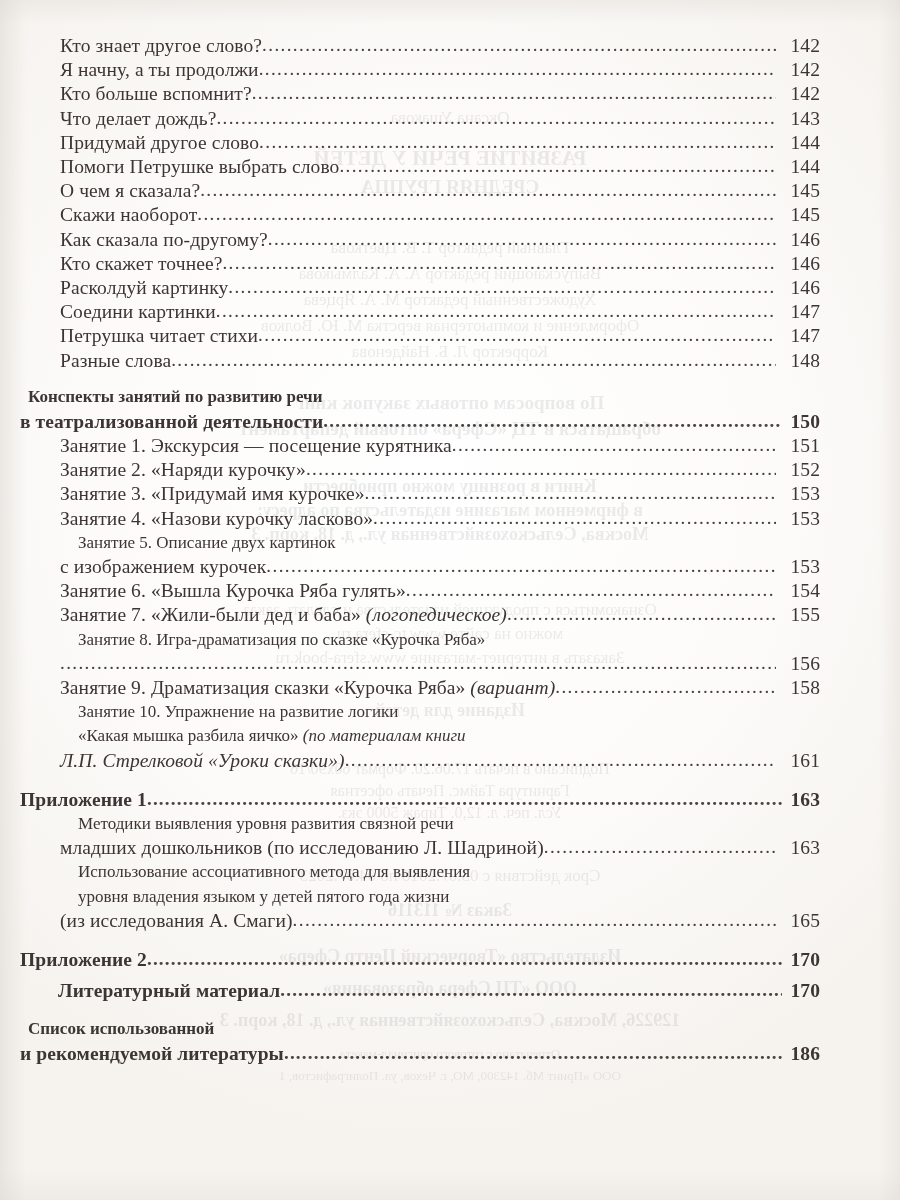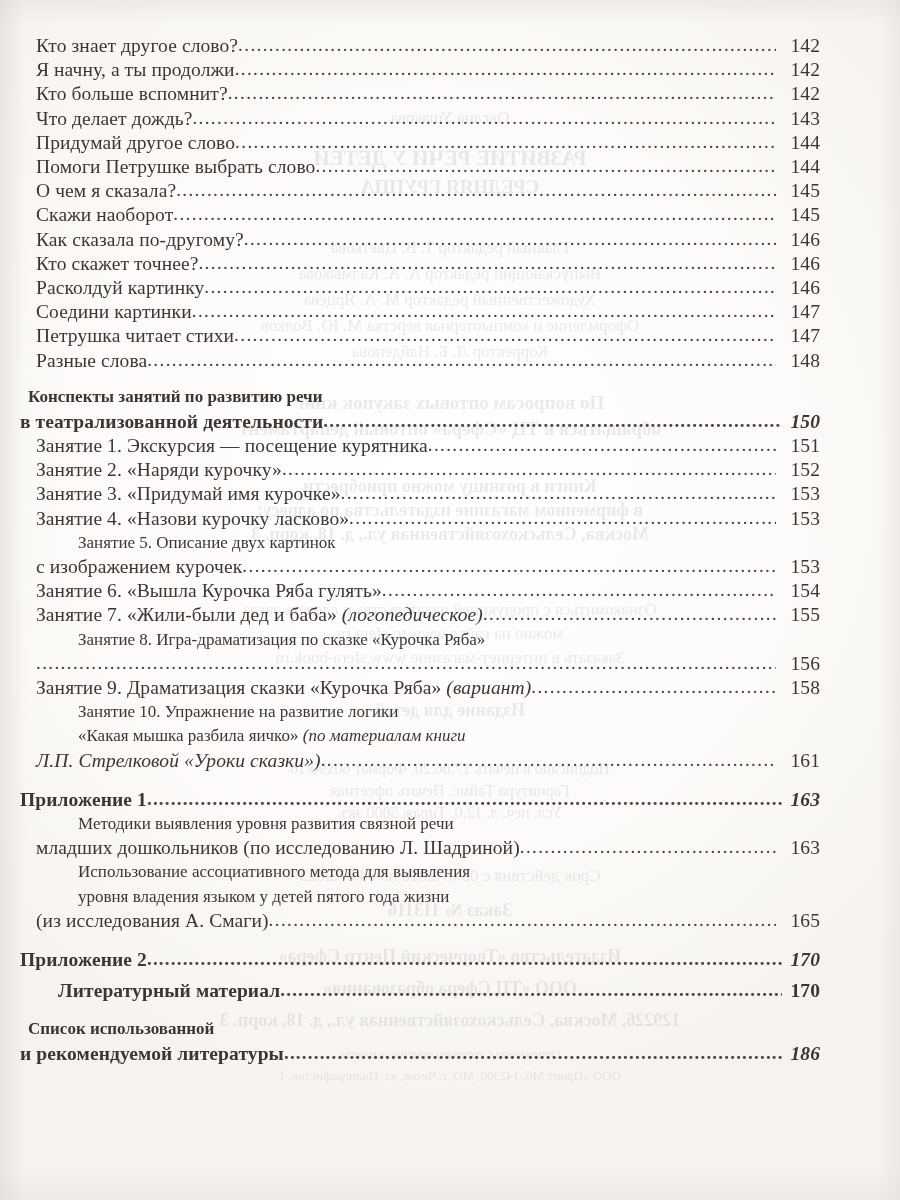--- a/index.html
+++ b/index.html
@@ -82,35 +82,35 @@
     top: -1px;
   }
   .toc-row .pagenum {
     flex: 0 0 auto;
     text-align: right;
     min-width: 38px;
   }
 
   
   .lvl-entry {
-    margin-left: 36px;
+    margin-left: 60px;
     margin-right: 80px;
   }
   .lvl-entry .pagenum { padding-left: 6px; }
 
   
   .lvl-head {
     margin-left: 20px;
     margin-right: 80px;
     font-weight: bold;
     font-size: 19.5px;
     line-height: 25px;
   }
   .lvl-head .dots { letter-spacing: 1.2px; font-weight: bold; }
-  .lvl-head .pagenum { padding-left: 0px; font-style: italic; }
+  .lvl-head .pagenum { padding-left: 0px; }
 
   
   .lvl-subhead {
     margin-left: 58px;
     margin-right: 80px;
     font-weight: bold;
     font-size: 19.5px;
     line-height: 25px;
   }
   .lvl-subhead .dots { letter-spacing: 1.2px; font-weight: bold; }

